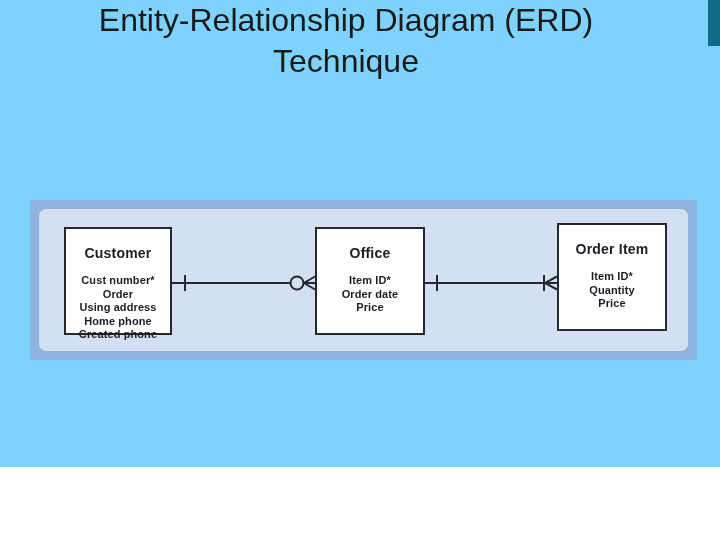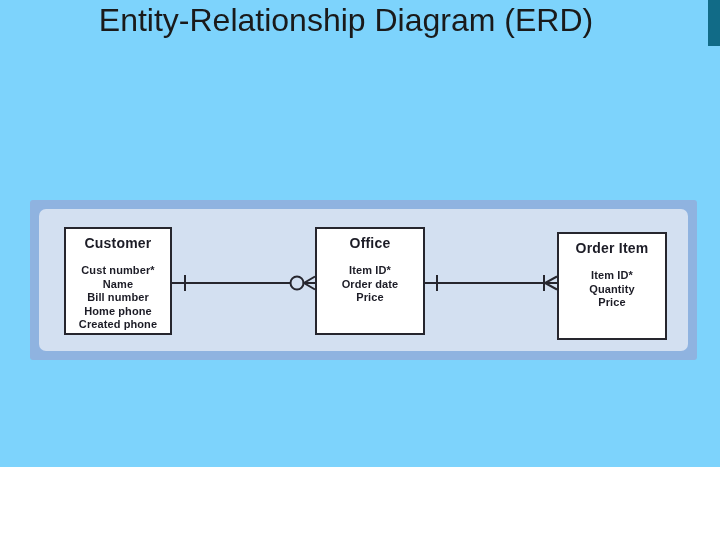--- a/index.html
+++ b/index.html
@@ -76,23 +76,23 @@
     position: absolute;
     box-sizing: border-box;
     background: #ffffff;
     border: 2px solid #26262E;
     text-align: center;
     color: #1C1C26;
     z-index: 3;
   }
   .entity-customer   { left: 64px;  top: 227px; width: 108px; height: 108px; }
   .entity-order      { left: 315px; top: 227px; width: 110px; height: 108px; }
-  .entity-order-item { left: 557px; top: 232px; width: 110px; height: 108px; text-align: center; }
+  .entity-order-item { left: 557px; top: 223px; width: 110px; height: 108px; text-align: center; }
   .entity-title {
-    margin-top: 6px;
+    margin-top: 16px;
     font-size: 14px;
     font-weight: bold;
     letter-spacing: 0.2px;
   }
   .entity-attrs {
     margin-top: 13px;
     font-size: 11px;
     font-weight: bold;
     line-height: 13.5px;
     letter-spacing: 0.1px;
@@ -106,20 +106,21 @@
     font-size: 22px;
   }
 </style>
 </head>
 <body>
 
 <div class="slide">
 
   <div class="title">
     <div class="title-line">Entity-Relationship Diagram (ERD)</div>
+    <div class="title-line">Technique</div>
   </div>
 
   <div class="badge">2</div>
 
   <div class="panel">
     <div class="panel-inner"></div>
   </div>
 
   <svg class="connectors" width="720" height="540" viewBox="0 0 720 540">
     <g stroke="#26262E" stroke-width="2" fill="none">
@@ -133,22 +134,22 @@
       <line x1="437" y1="275" x2="437" y2="291"></line>
       <line x1="544" y1="275" x2="544" y2="291"></line>
       <path d="M557 276.5 L545 283 L557 289.5"></path>
     </g>
   </svg>
 
   <div class="entity entity-customer">
     <div class="entity-title">Customer</div>
     <div class="entity-attrs">
       <div>Cust number*</div>
-      <div>Name</div>
-      <div>Bill number</div>
+      <div>Order</div>
+      <div>Using address</div>
       <div>Home phone</div>
       <div>Created phone</div>
     </div>
   </div>
 
   <div class="entity entity-order">
     <div class="entity-title">Office</div>
     <div class="entity-attrs">
       <div>Item ID*</div>
       <div>Order date</div>

